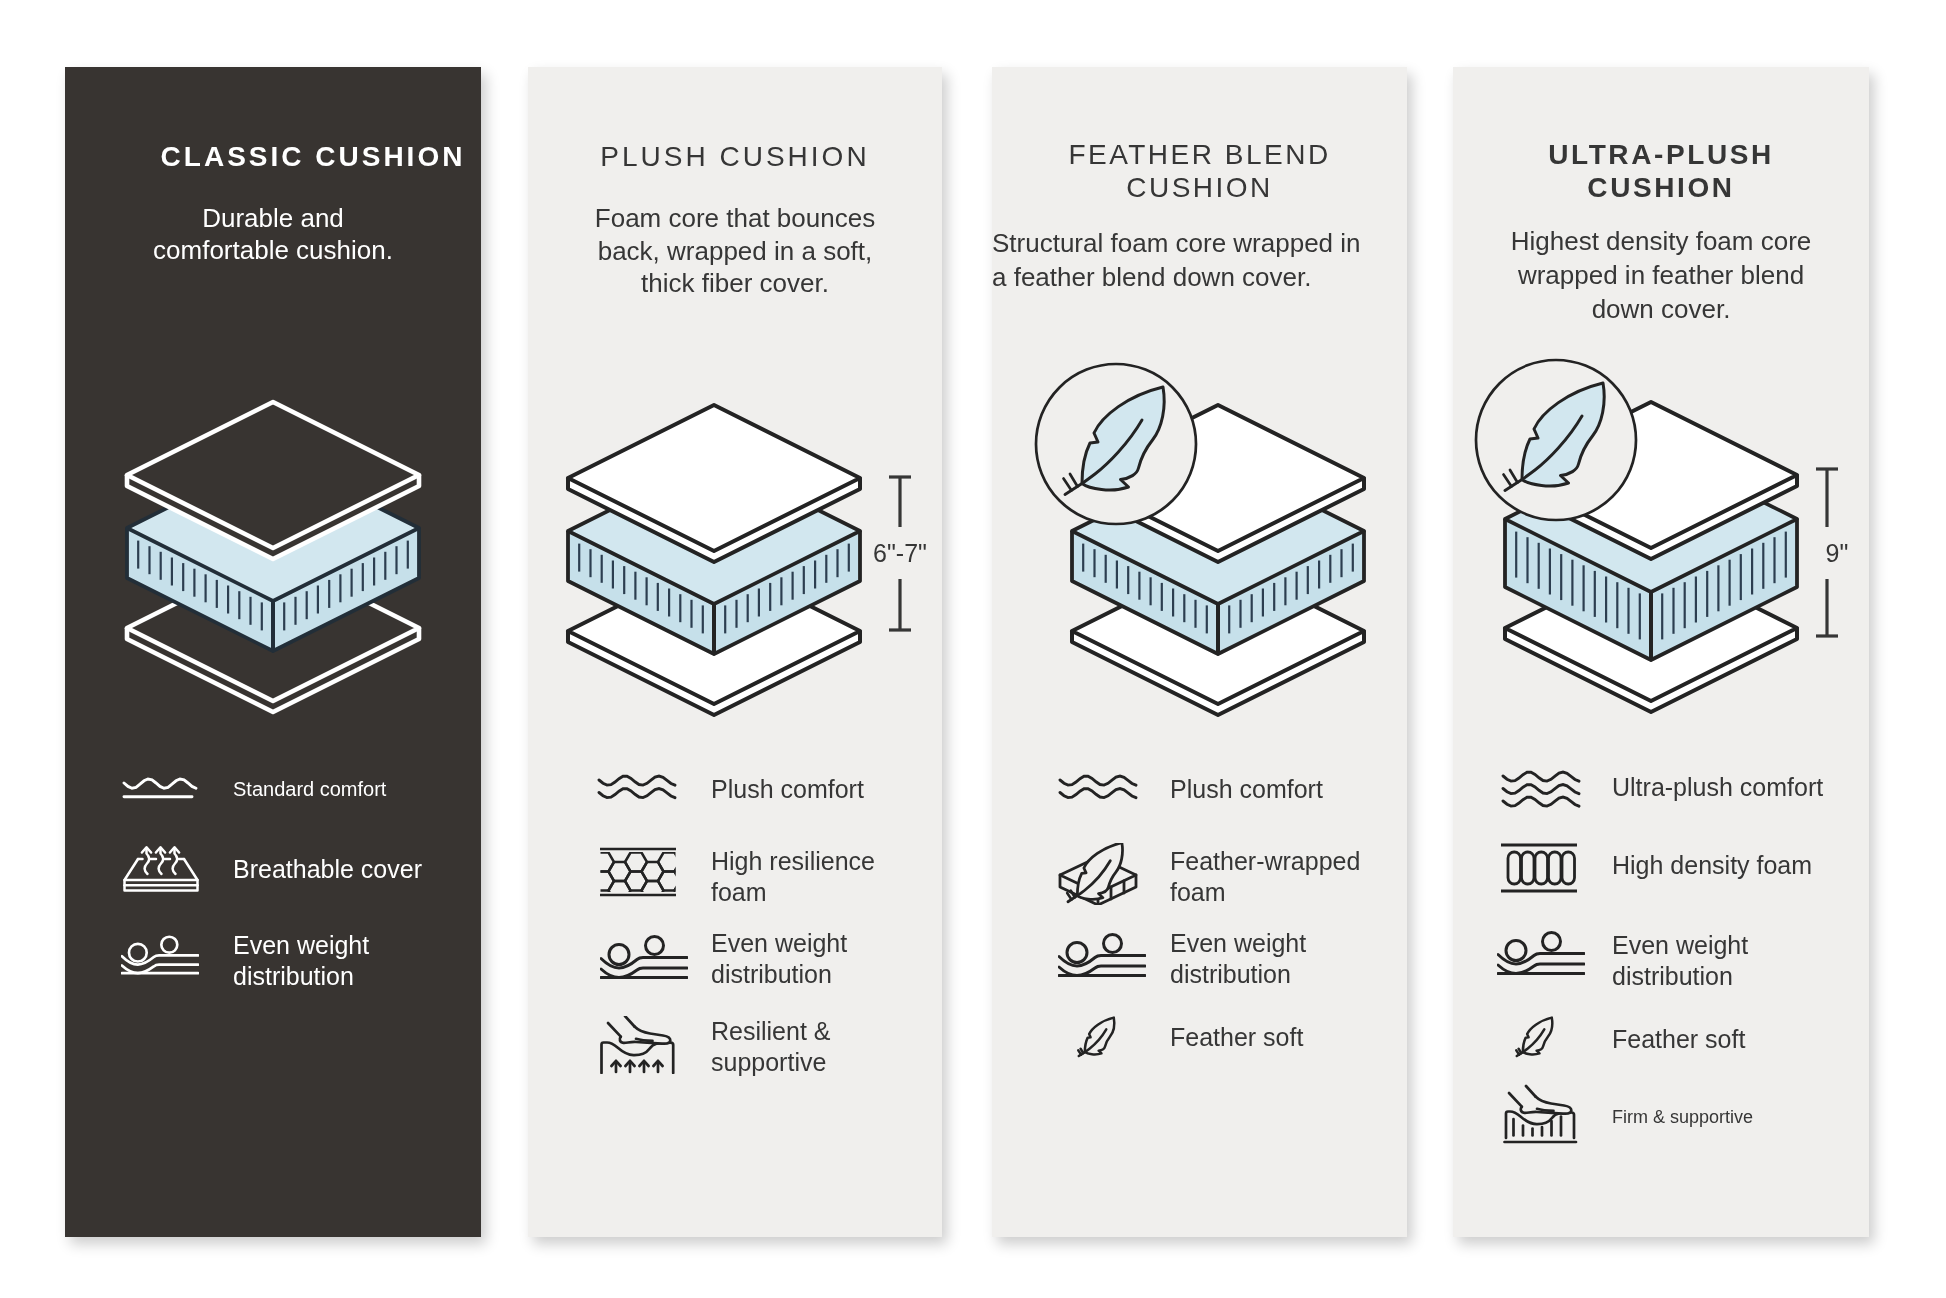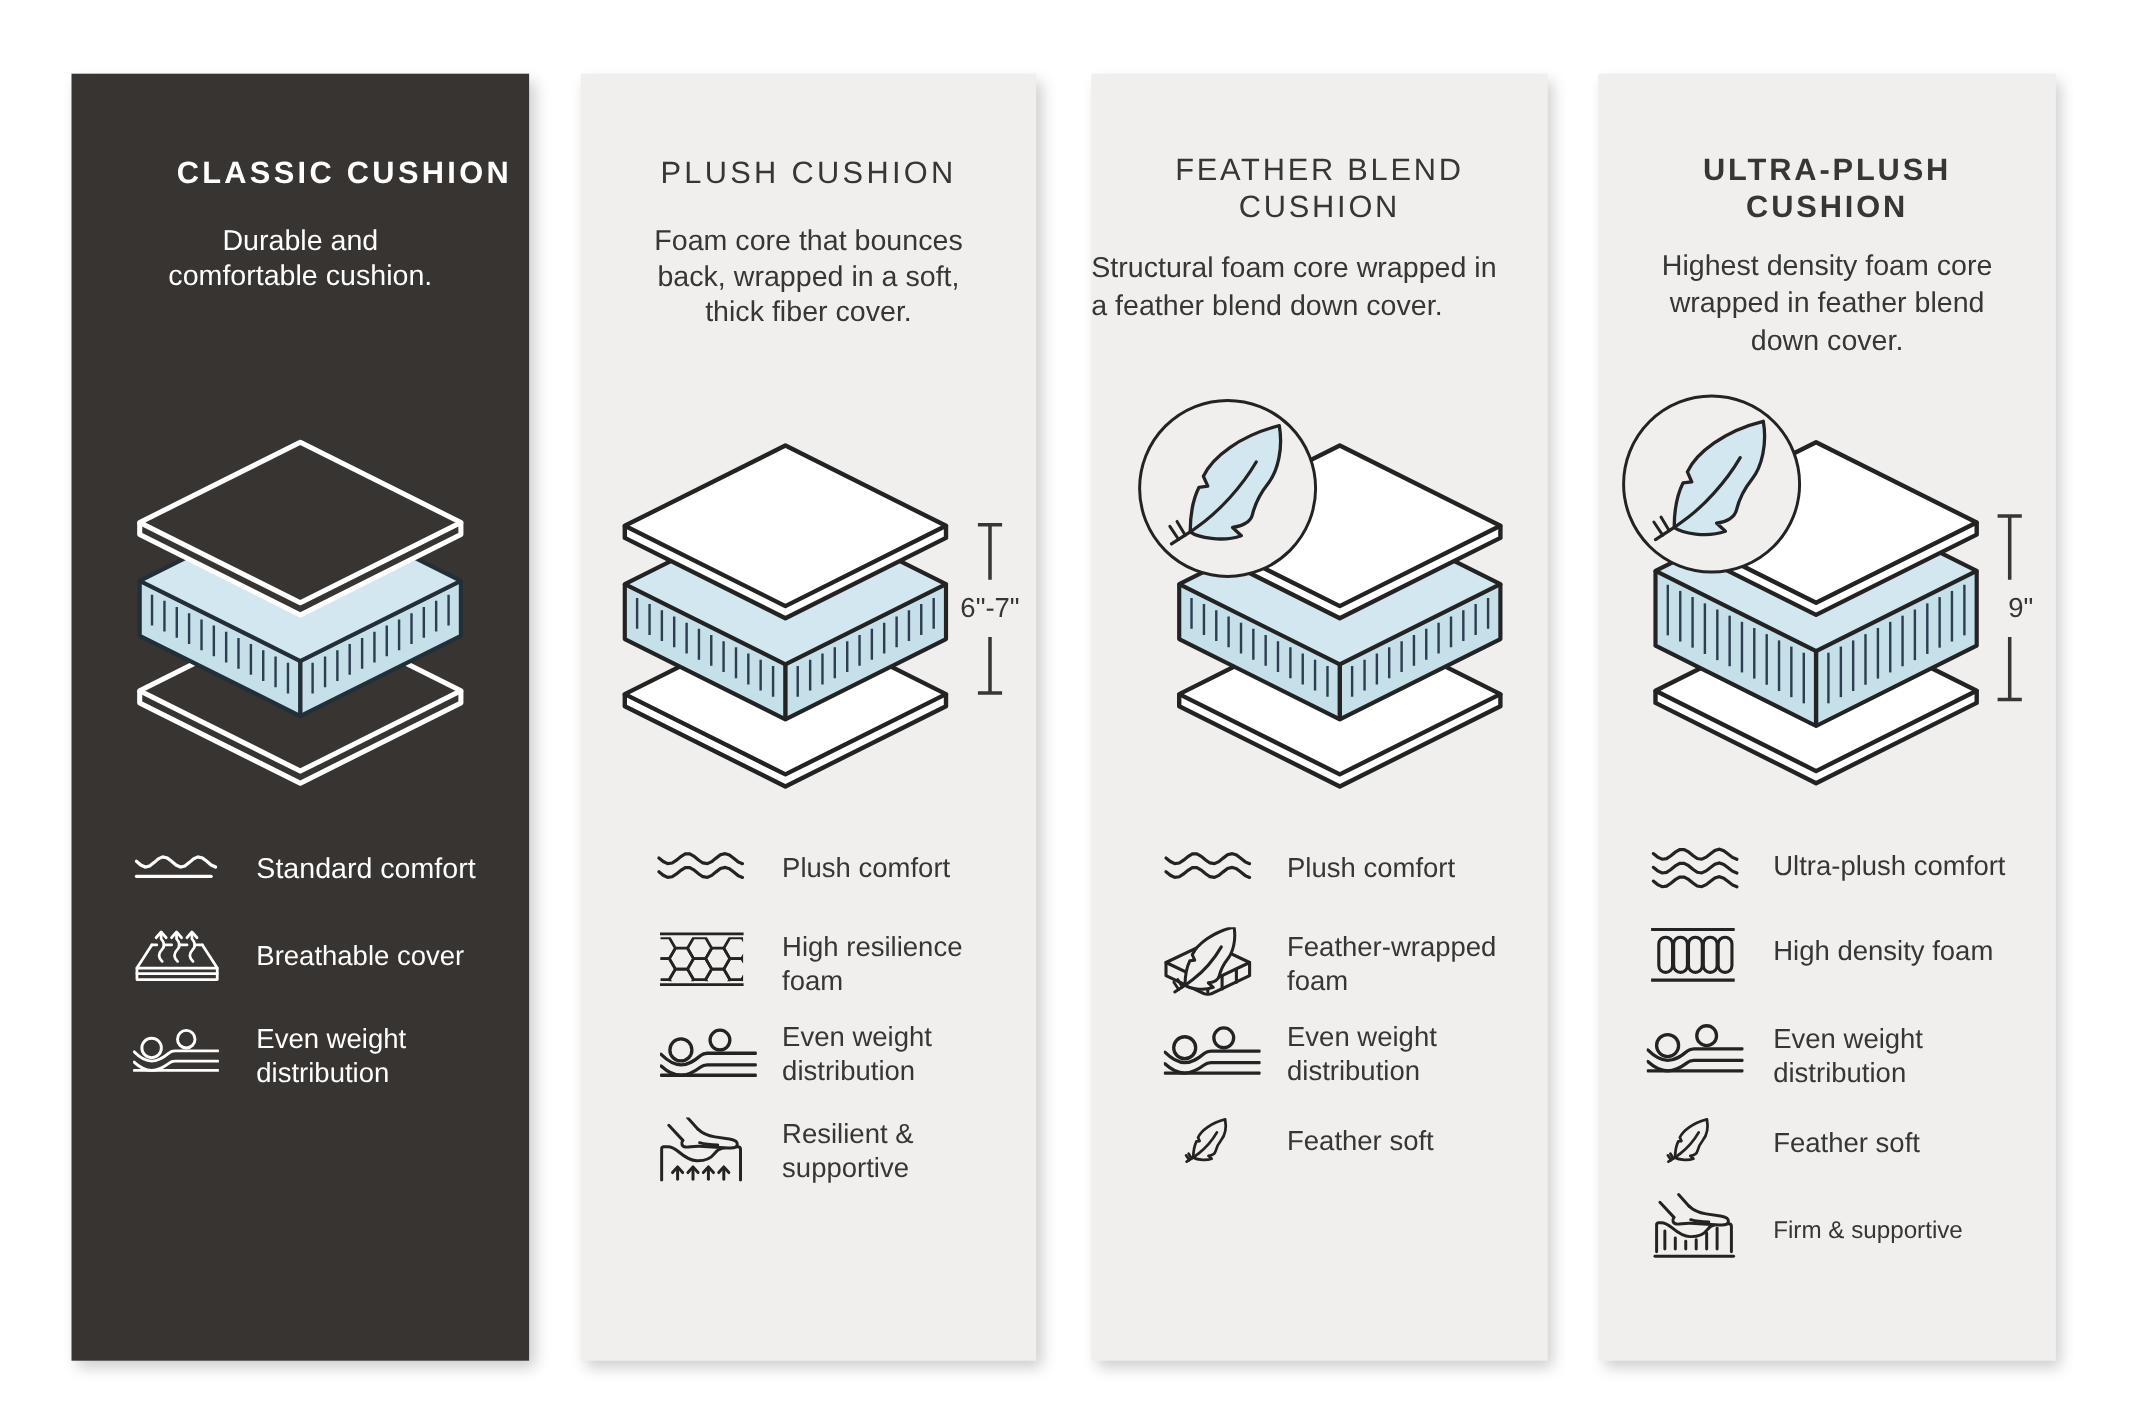--- a/index.html
+++ b/index.html
@@ -48,21 +48,21 @@
     <path d="M150,3 L296,76 L296,87 L150,160 L4,87 L4,76 Z" fill="#383431" stroke="none"></path>
     <path d="M150,3 L296,76 L150,149 L4,76 Z" fill="none" stroke="#ffffff" stroke-width="4.6" stroke-linejoin="round"></path>
     <path d="M4,76 L4,87 L150,160 L296,87 L296,76" fill="none" stroke="#ffffff" stroke-width="4.6" stroke-linejoin="round"></path>
   </svg>
 <svg style="position:absolute;left:122px;top:777px" width="76" height="26" viewBox="0 0 76 26">
     <g fill="none" stroke="#ffffff" stroke-width="2.9" stroke-linecap="round">
       <path d="M2.0,6.0 L6.0,9.4 L10.0,11.2 L14.0,10.3 L18.0,7.2 L22.0,3.8 L26.0,2.0 L30.0,2.9 L34.0,6.0 L38.0,9.4 L42.0,11.2 L46.0,10.3 L50.0,7.2 L54.0,3.8 L58.0,2.0 L62.0,2.9 L66.0,6.0 L70.0,9.4 L74.0,11.2"></path>
       <line x1="2" y1="19.7" x2="70" y2="19.7"></line>
     </g>
   </svg>
-<div style="position:absolute;left:233px;top:774px;font-size:26px;line-height:31px;color:#ffffff;white-space:nowrap">Standard comfort</div>
+<div style="position:absolute;left:233px;top:774px;font-size:20px;line-height:31px;color:#ffffff;white-space:nowrap">Standard comfort</div>
 <svg style="position:absolute;left:122px;top:842px" width="78" height="52" viewBox="0 0 78 52">
     <g fill="none" stroke="#ffffff" stroke-width="2.5" stroke-linecap="round" stroke-linejoin="round">
       <path d="M2.5,38 L16,17"></path>
       <path d="M75.5,38 L62,17"></path>
       <line x1="16" y1="17" x2="20.5" y2="17"></line>
       <line x1="28.5" y1="17" x2="34" y2="17"></line>
       <line x1="42.5" y1="17" x2="48" y2="17"></line>
       <line x1="56.5" y1="17" x2="62" y2="17"></line>
       <path d="M2.5,38 L75.5,38 L75.5,48.5 L2.5,48.5 Z"></path>
       <line x1="2.5" y1="43.2" x2="75.5" y2="43.2"></line>
@@ -397,12 +397,12 @@
       <g transform="translate(4,3)">
         <path d="M8,7 L25,0 L34.5,10.5 L20.5,20.5 Z" fill="#f0efed" stroke="none"></path>
         <path d="M34.5,10.5 C38,14 44,16.5 50,17.5 L63,19.5 C68,20.3 70.5,22 70.3,24.5 C70,27 66.5,28 62,27.6 L36,26 C30,25.7 26.5,27.1 23.4,26.8 C19.6,26.4 18.9,23.1 20.8,20.7 Z" fill="#f0efed" stroke="none"></path>
         <path d="M8,7 L20.8,20.7"></path>
         <path d="M25,0 L34.5,10.5"></path>
         <path d="M34.5,10.5 C38,14 44,16.5 50,17.5 L63,19.5 C68,20.3 70.5,22 70.3,24.5 C70,27 66.5,28 62,27.6 L36,26 C30,25.7 26.5,27.1 23.4,26.8 C19.6,26.4 18.9,23.1 20.8,20.7"></path>
         <path d="M36,22.8 C41,24.3 47,24.8 52.5,24.9"></path>
       </g>
     </g>
   </svg>
-<div style="position:absolute;left:1612px;top:1102px;font-size:22px;line-height:31px;color:#363636;white-space:nowrap">Firm &amp; supportive</div>
+<div style="position:absolute;left:1612px;top:1102px;font-size:18px;line-height:31px;color:#363636;white-space:nowrap">Firm &amp; supportive</div>
 </body></html>

